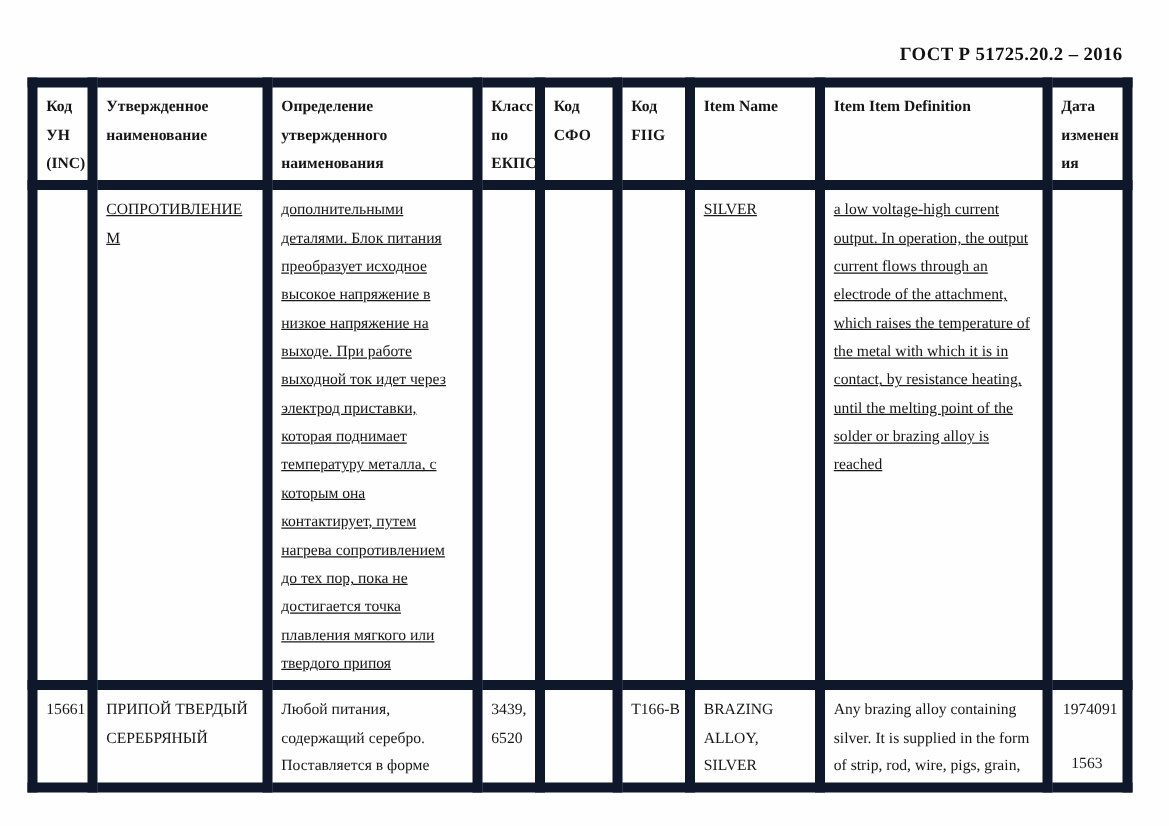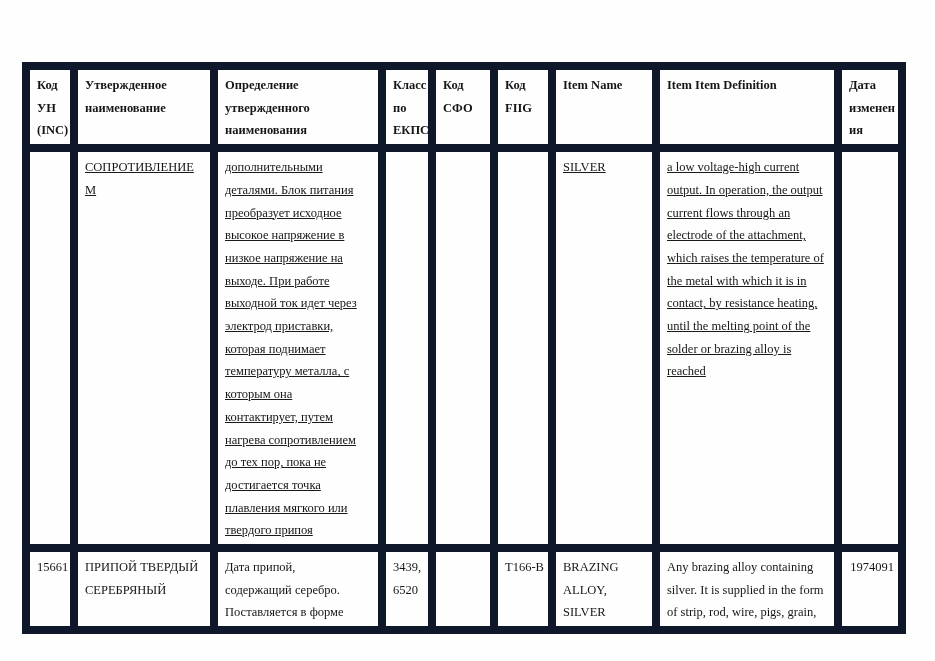--- a/index.html
+++ b/index.html
@@ -66,20 +66,21 @@
     box-sizing: border-box;
     font-size: 12.5px;
     color: #1a1a1a;
   }
 </style>
 </head>
 <body>
 
 <div class="page">
 
+  <div class="doc-header">ГОСТ Р 51725.20.2 – 2016</div>
 
   <table class="gost-table">
     <colgroup>
       <col style="width:48px">
       <col style="width:140px">
       <col style="width:168px">
       <col style="width:50px">
       <col style="width:62px">
       <col style="width:58px">
       <col style="width:104px">
@@ -145,32 +146,33 @@
 contact, by resistance heating,
 until the melting point of the
 solder or brazing alloy is
 reached</td>
         <td class="col-8"></td>
       </tr>
       <tr class="row-1">
         <td class="col-0">15661</td>
         <td class="col-1">ПРИПОЙ ТВЕРДЫЙ
 СЕРЕБРЯНЫЙ</td>
-        <td class="col-2">Дата припой,
+        <td class="col-2">Любой питания,
 содержащий серебро.
 Поставляется в форме</td>
         <td class="col-3">3439,
 6520</td>
         <td class="col-4"></td>
         <td class="col-5">T166-B</td>
         <td class="col-6">BRAZING
 ALLOY,
 SILVER</td>
         <td class="col-7">Any brazing alloy containing
 silver. It is supplied in the form
 of strip, rod, wire, pigs, grain,</td>
         <td class="col-8">1974091</td>
       </tr>
     </tbody>
   </table>
 
+  <div class="page-number">1563</div>
 
 </div>
 
 </body></html>

